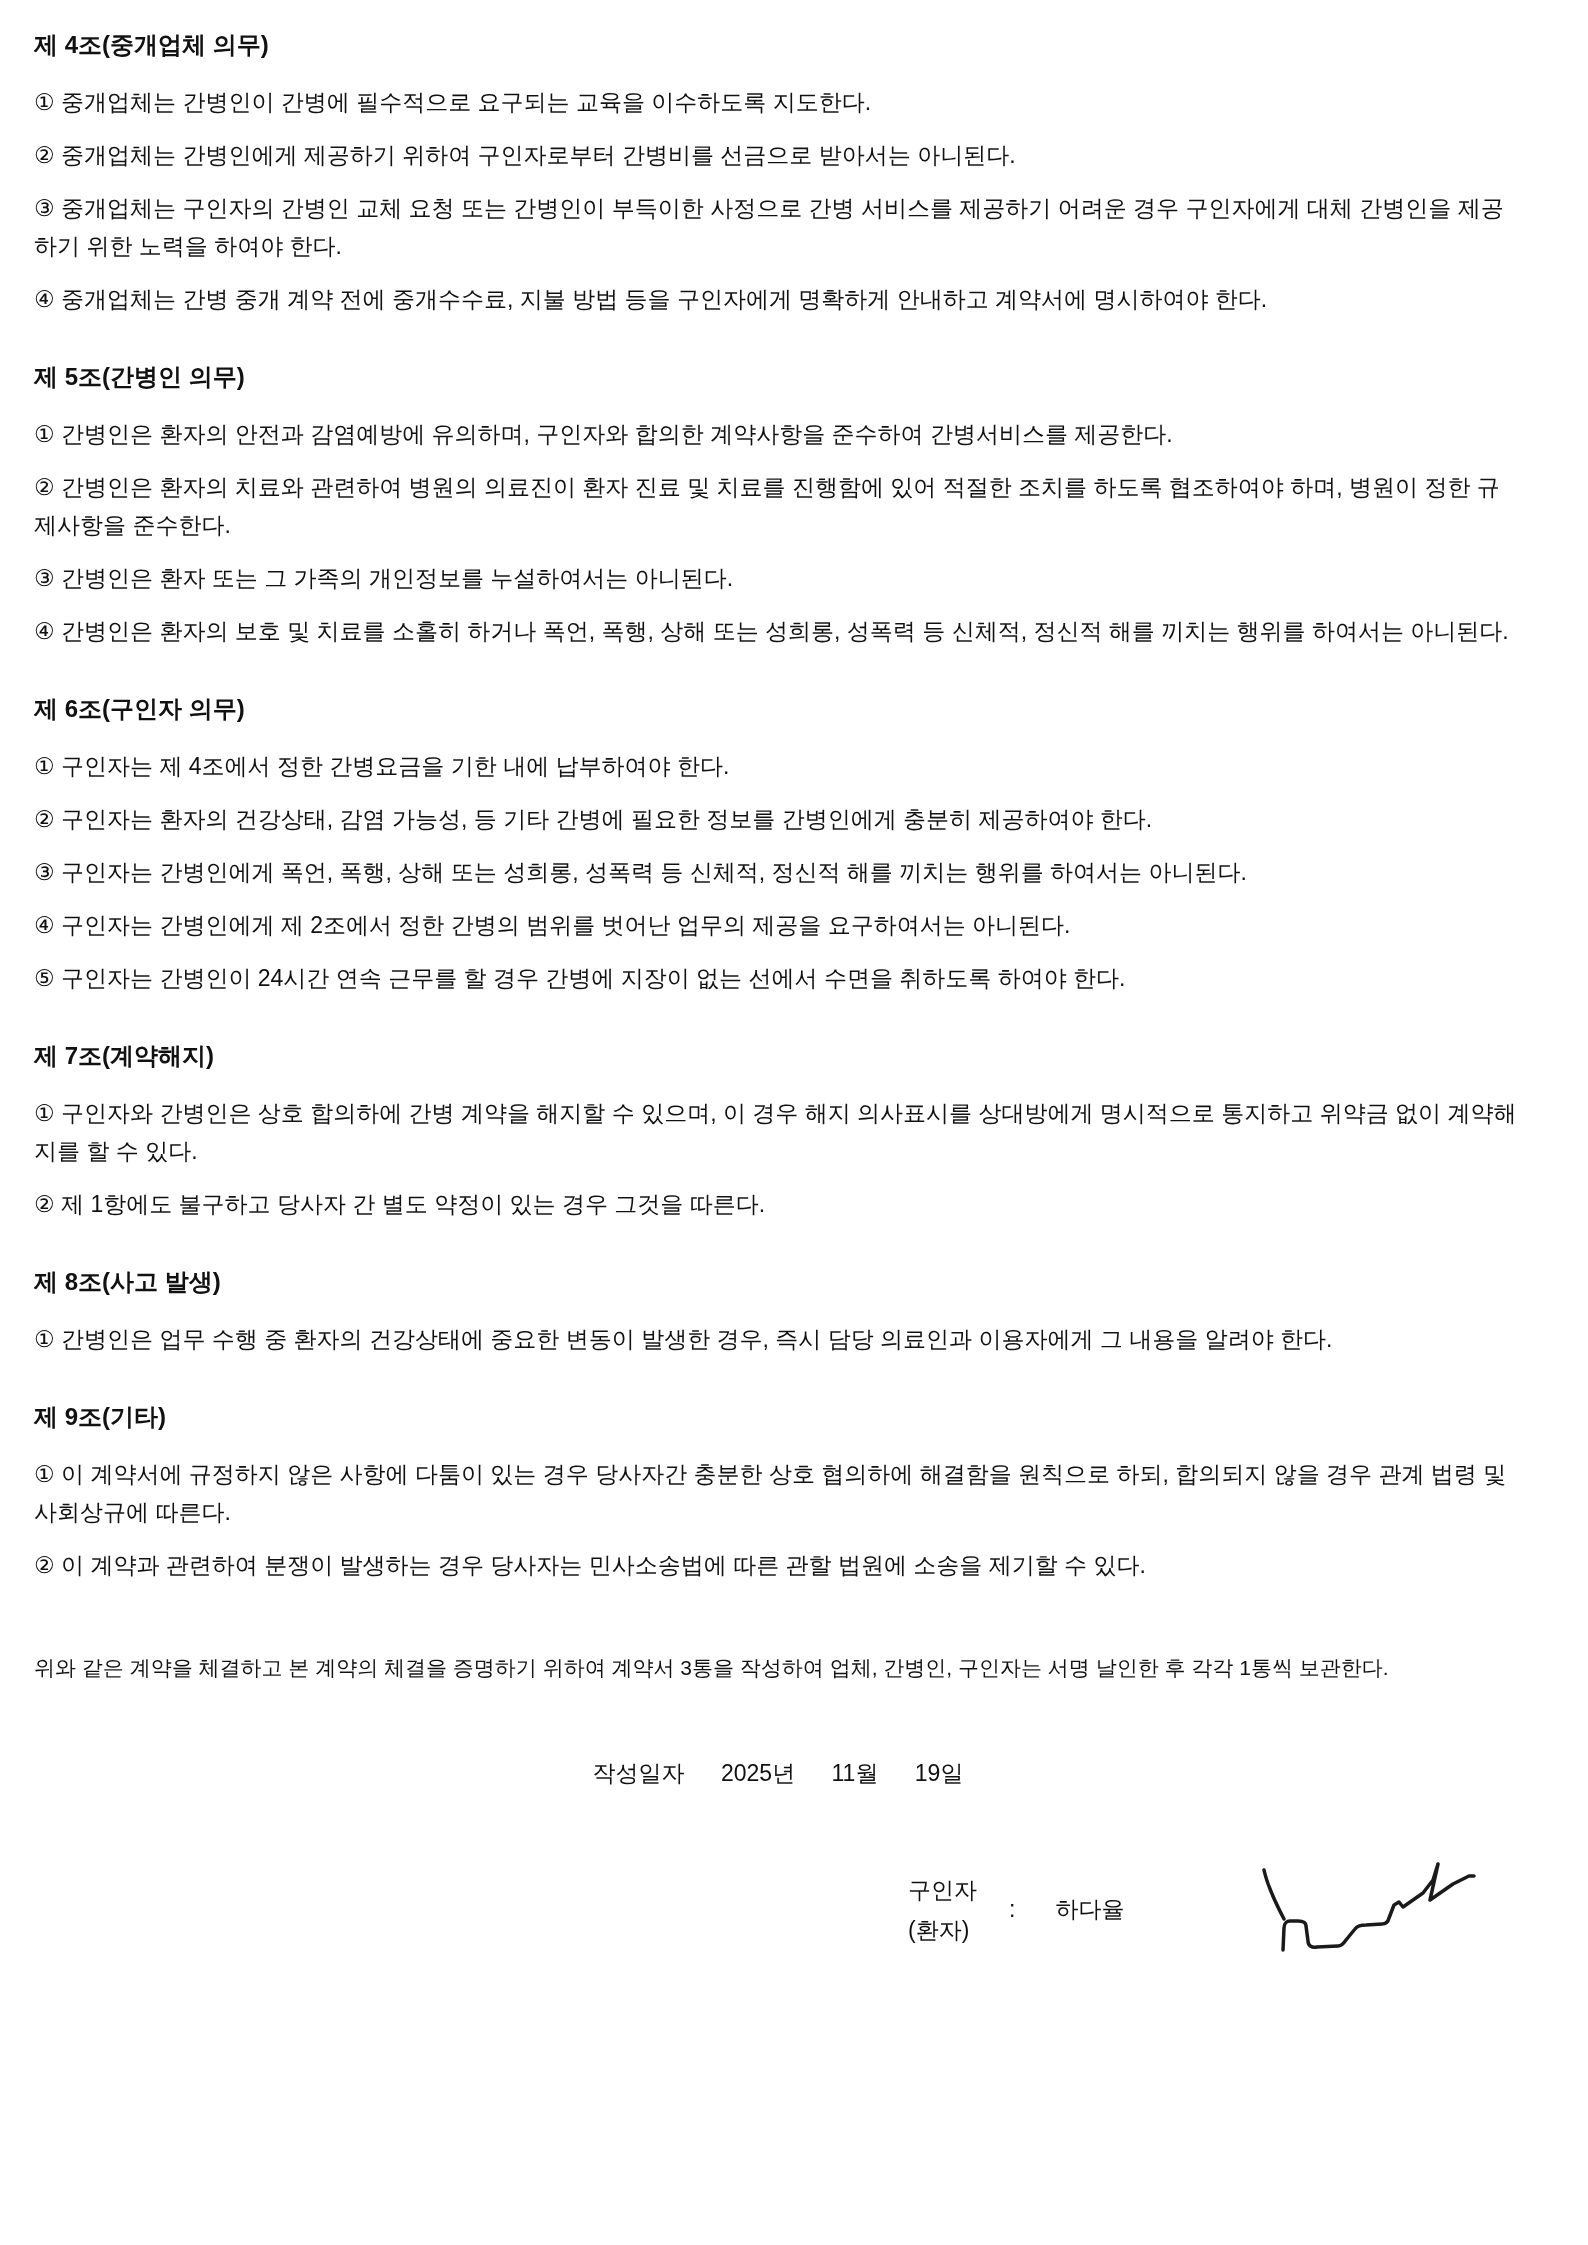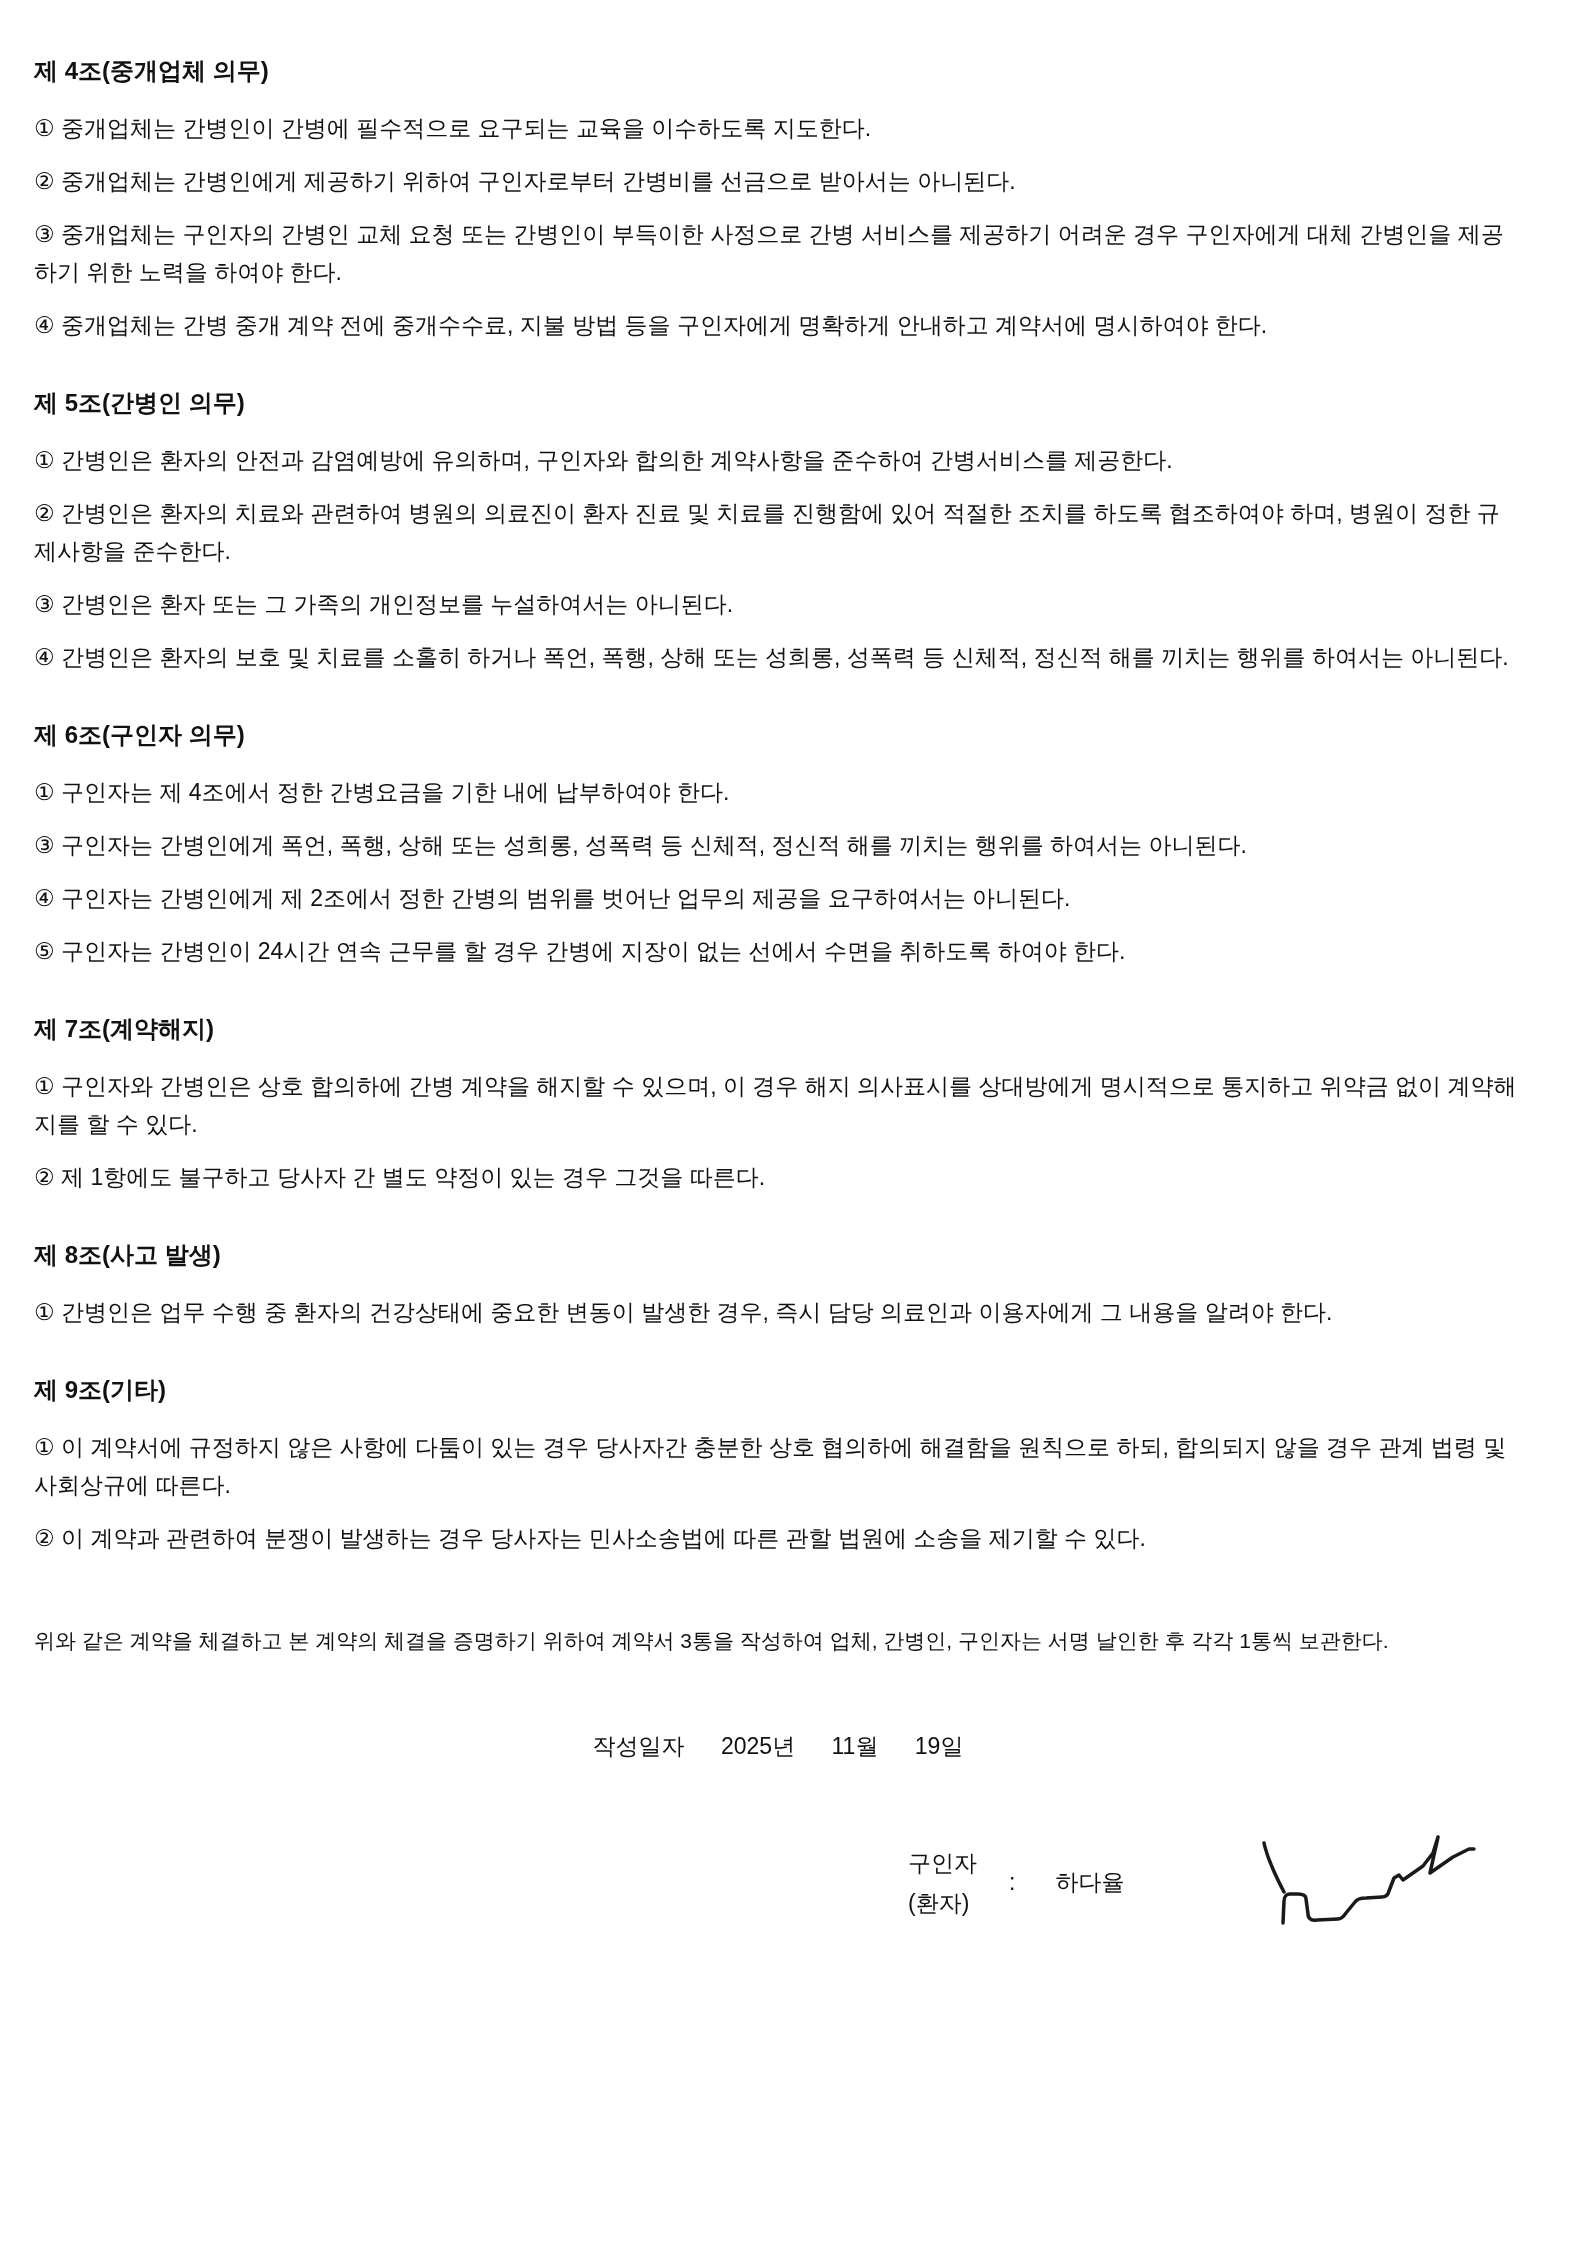--- a/index.html
+++ b/index.html
@@ -11,21 +11,21 @@
     width: 1588px;
     height: 2245px;
     overflow: hidden;
     color: #111111;
     font-family: "Liberation Sans", "DejaVu Sans", sans-serif;
   }
   .page {
     box-sizing: border-box;
     width: 1557px;
     height: 2245px;
-    padding: 52px 35px 0 34px;
+    padding: 26px 35px 0 34px;
     background: #ffffff;
   }
   .section { margin-top: 40px; }
   .section:first-child { margin-top: 0; }
   .section-title {
     font-size: 24px;
     line-height: 37px;
     font-weight: 700;
     margin: 0 0 20px 0;
   }
@@ -90,20 +90,21 @@
     <h2 class="section-title">제 5조(간병인 의무)</h2>
     <p class="clause">① 간병인은 환자의 안전과 감염예방에 유의하며, 구인자와 합의한 계약사항을 준수하여 간병서비스를 제공한다.</p>
     <p class="clause">② 간병인은 환자의 치료와 관련하여 병원의 의료진이 환자 진료 및 치료를 진행함에 있어 적절한 조치를 하도록 협조하여야 하며, 병원이 정한 규제사항을 준수한다.</p>
     <p class="clause">③ 간병인은 환자 또는 그 가족의 개인정보를 누설하여서는 아니된다.</p>
     <p class="clause">④ 간병인은 환자의 보호 및 치료를 소홀히 하거나 폭언, 폭행, 상해 또는 성희롱, 성폭력 등 신체적, 정신적 해를 끼치는 행위를 하여서는 아니된다.</p>
   </div>
 
   <div class="section">
     <h2 class="section-title">제 6조(구인자 의무)</h2>
     <p class="clause">① 구인자는 제 4조에서 정한 간병요금을 기한 내에 납부하여야 한다.</p>
+    <p class="clause">② 구인자는 환자의 건강상태, 감염 가능성, 등 기타 간병에 필요한 정보를 간병인에게 충분히 제공하여야 한다.</p>
     <p class="clause">③ 구인자는 간병인에게 폭언, 폭행, 상해 또는 성희롱, 성폭력 등 신체적, 정신적 해를 끼치는 행위를 하여서는 아니된다.</p>
     <p class="clause">④ 구인자는 간병인에게 제 2조에서 정한 간병의 범위를 벗어난 업무의 제공을 요구하여서는 아니된다.</p>
     <p class="clause">⑤ 구인자는 간병인이 24시간 연속 근무를 할 경우 간병에 지장이 없는 선에서 수면을 취하도록 하여야 한다.</p>
   </div>
 
   <div class="section">
     <h2 class="section-title">제 7조(계약해지)</h2>
     <p class="clause">① 구인자와 간병인은 상호 합의하에 간병 계약을 해지할 수 있으며, 이 경우 해지 의사표시를 상대방에게 명시적으로 통지하고 위약금 없이 계약해지를 할 수 있다.</p>
     <p class="clause">② 제 1항에도 불구하고 당사자 간 별도 약정이 있는 경우 그것을 따른다.</p>
   </div>

